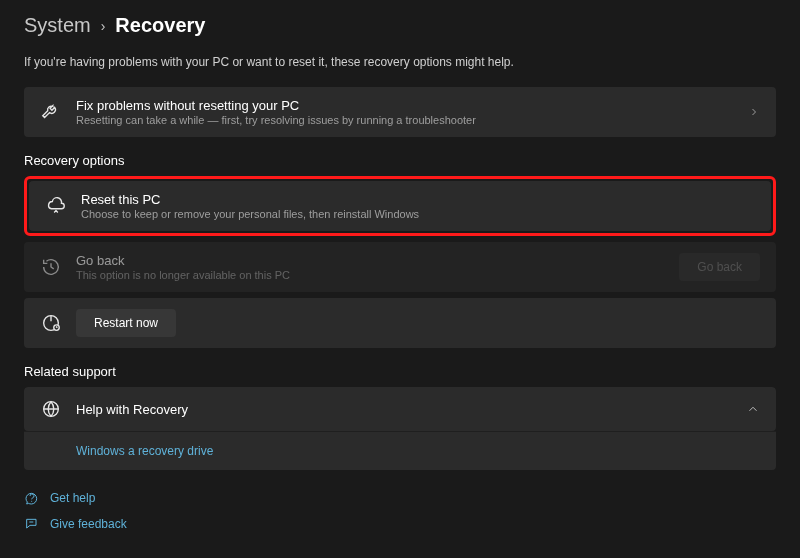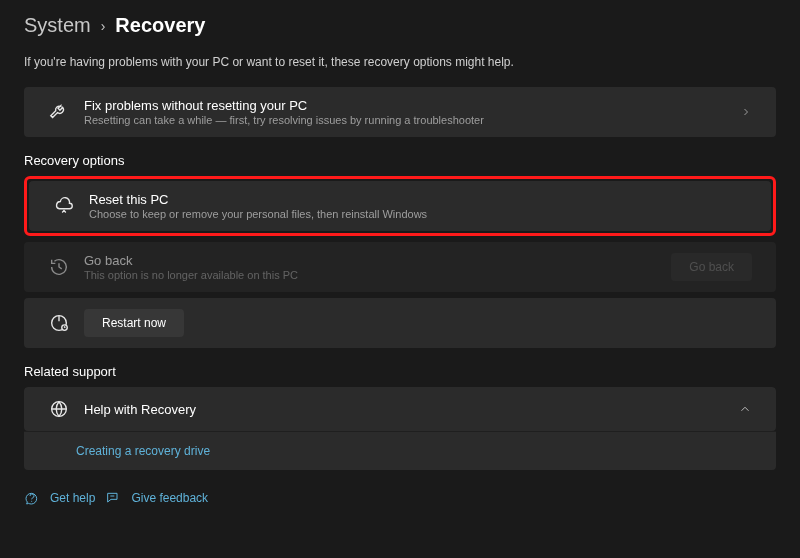--- a/index.html
+++ b/index.html
@@ -22,21 +22,21 @@
   .breadcrumb .parent { font-size: 20px; color: #c8c8c8; font-weight: 400; text-align: center; }
   .breadcrumb .chev { font-size: 14px; color: #c8c8c8; }
   .breadcrumb .current { font-size: 20px; font-weight: 600; color: #ffffff; }
   .intro { font-size: 12px; color: #d0d0d0; margin-bottom: 18px; }
 
   .card {
     background: #2b2b2b;
     border-radius: 4px;
     display: flex;
     align-items: center;
-    padding: 11px 24px;
+    padding: 11px 16px;
     margin-bottom: 6px;
     position: relative;
   }
   .card.dim { opacity: 0.55; }
   .card .icon {
     width: 22px; height: 22px;
     display: flex; align-items: center; justify-content: center;
     margin-right: 14px;
     flex-shrink: 0;
     color: #e6e6e6;
@@ -91,20 +91,21 @@
     background: #2b2b2b;
     padding: 12px 16px 12px 52px;
     font-size: 12px;
     border-top: 1px solid #1f1f1f;
   }
   .link { color: #5fb2d9; cursor: pointer; }
 
   .footer-links {
     margin-top: 20px;
     display: flex;
+    flex-direction: column;
     gap: 10px;
   }
   .footer-link {
     display: flex;
     align-items: center;
     gap: 10px;
     font-size: 12px;
     cursor: pointer;
   }
   .footer-link .icon {
@@ -210,21 +211,21 @@
     </div>
     <div class="right">
       <span class="chev-up">
         <svg viewBox="0 0 24 24">
             <path d="M6 15l6-6 6 6"></path>
           </svg>
       </span>
     </div>
   </div>
   <div class="support-link-row">
-    <span class="link">Creating a recovery drive</span>
+    <span class="link">Windows a recovery drive</span>
   </div>
 </div>
 
 <div class="footer-links">
   <div class="footer-link">
     <span class="icon">
       <svg viewBox="0 0 24 24">
           <path d="M9 9a3 3 0 1 1 4 2.8c-1 .5-1.5 1-1.5 2.2"></path>
           <circle cx="11.5" cy="17" r="0.8" fill="currentColor" stroke="none"></circle>
           <path d="M5 18c-1-1-2-3-2-5a8 8 0 1 1 8 8c-2 0-3-.5-4-1l-3 1 1-3z"></path>

